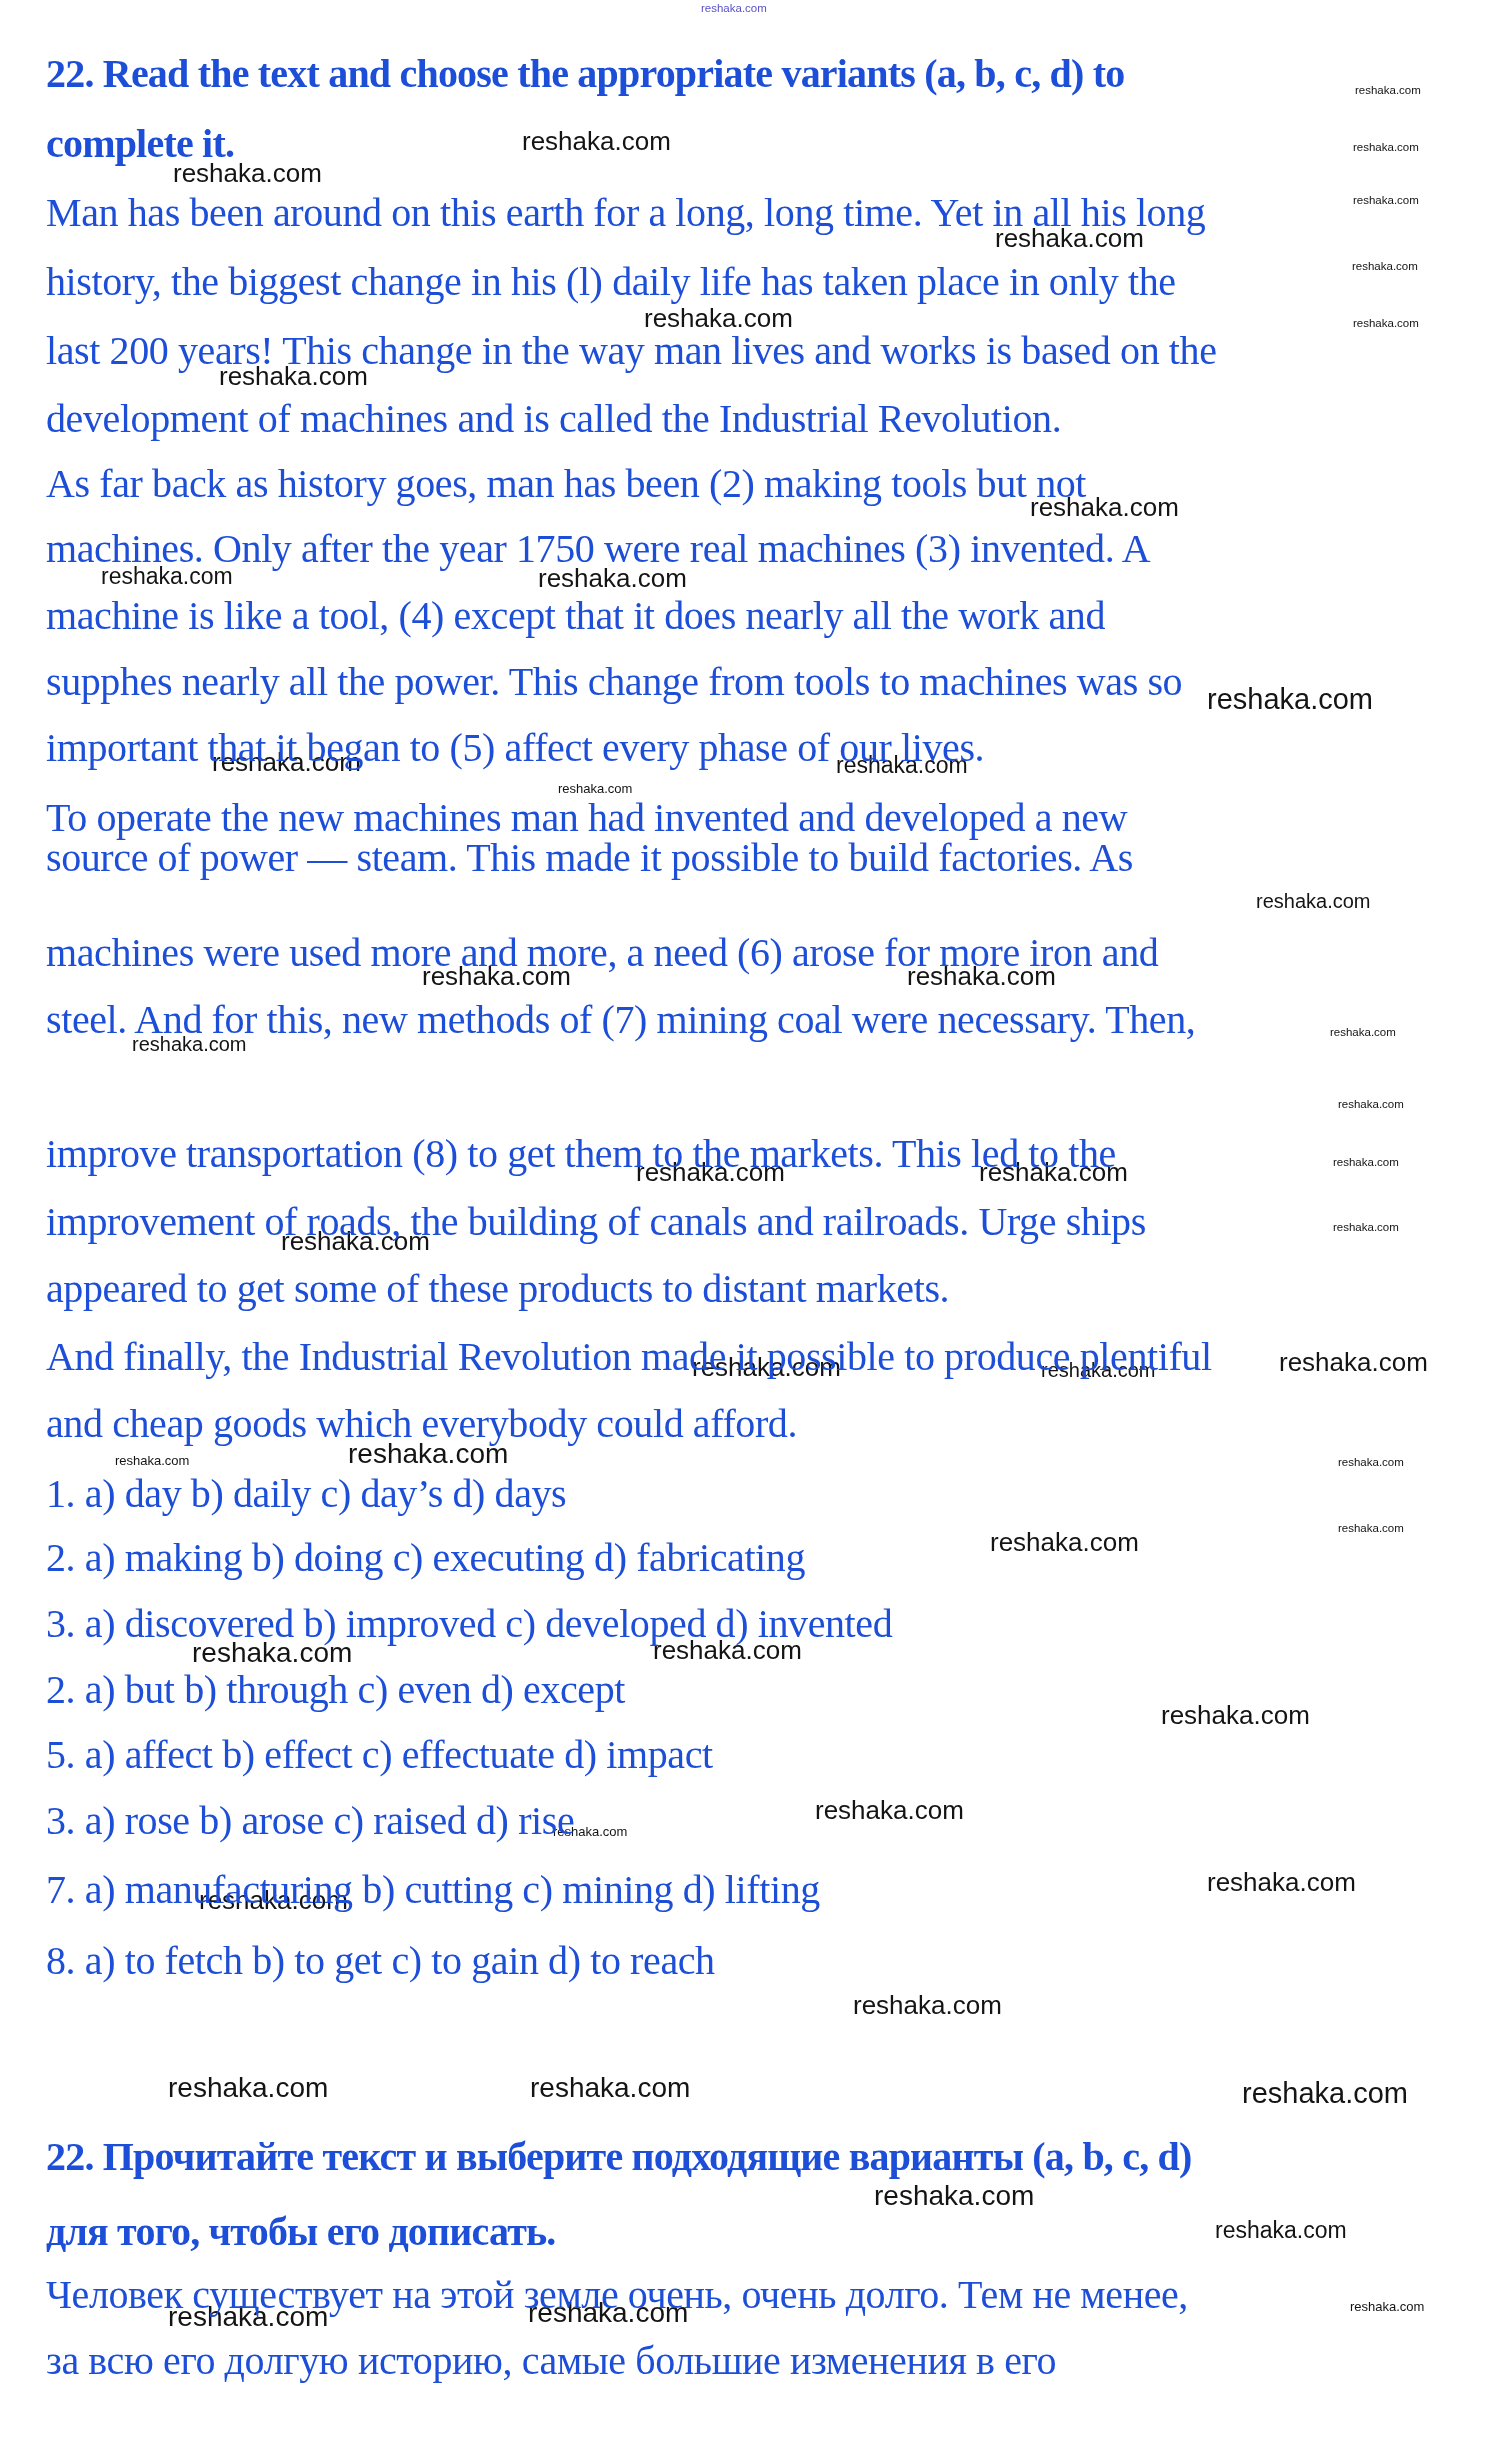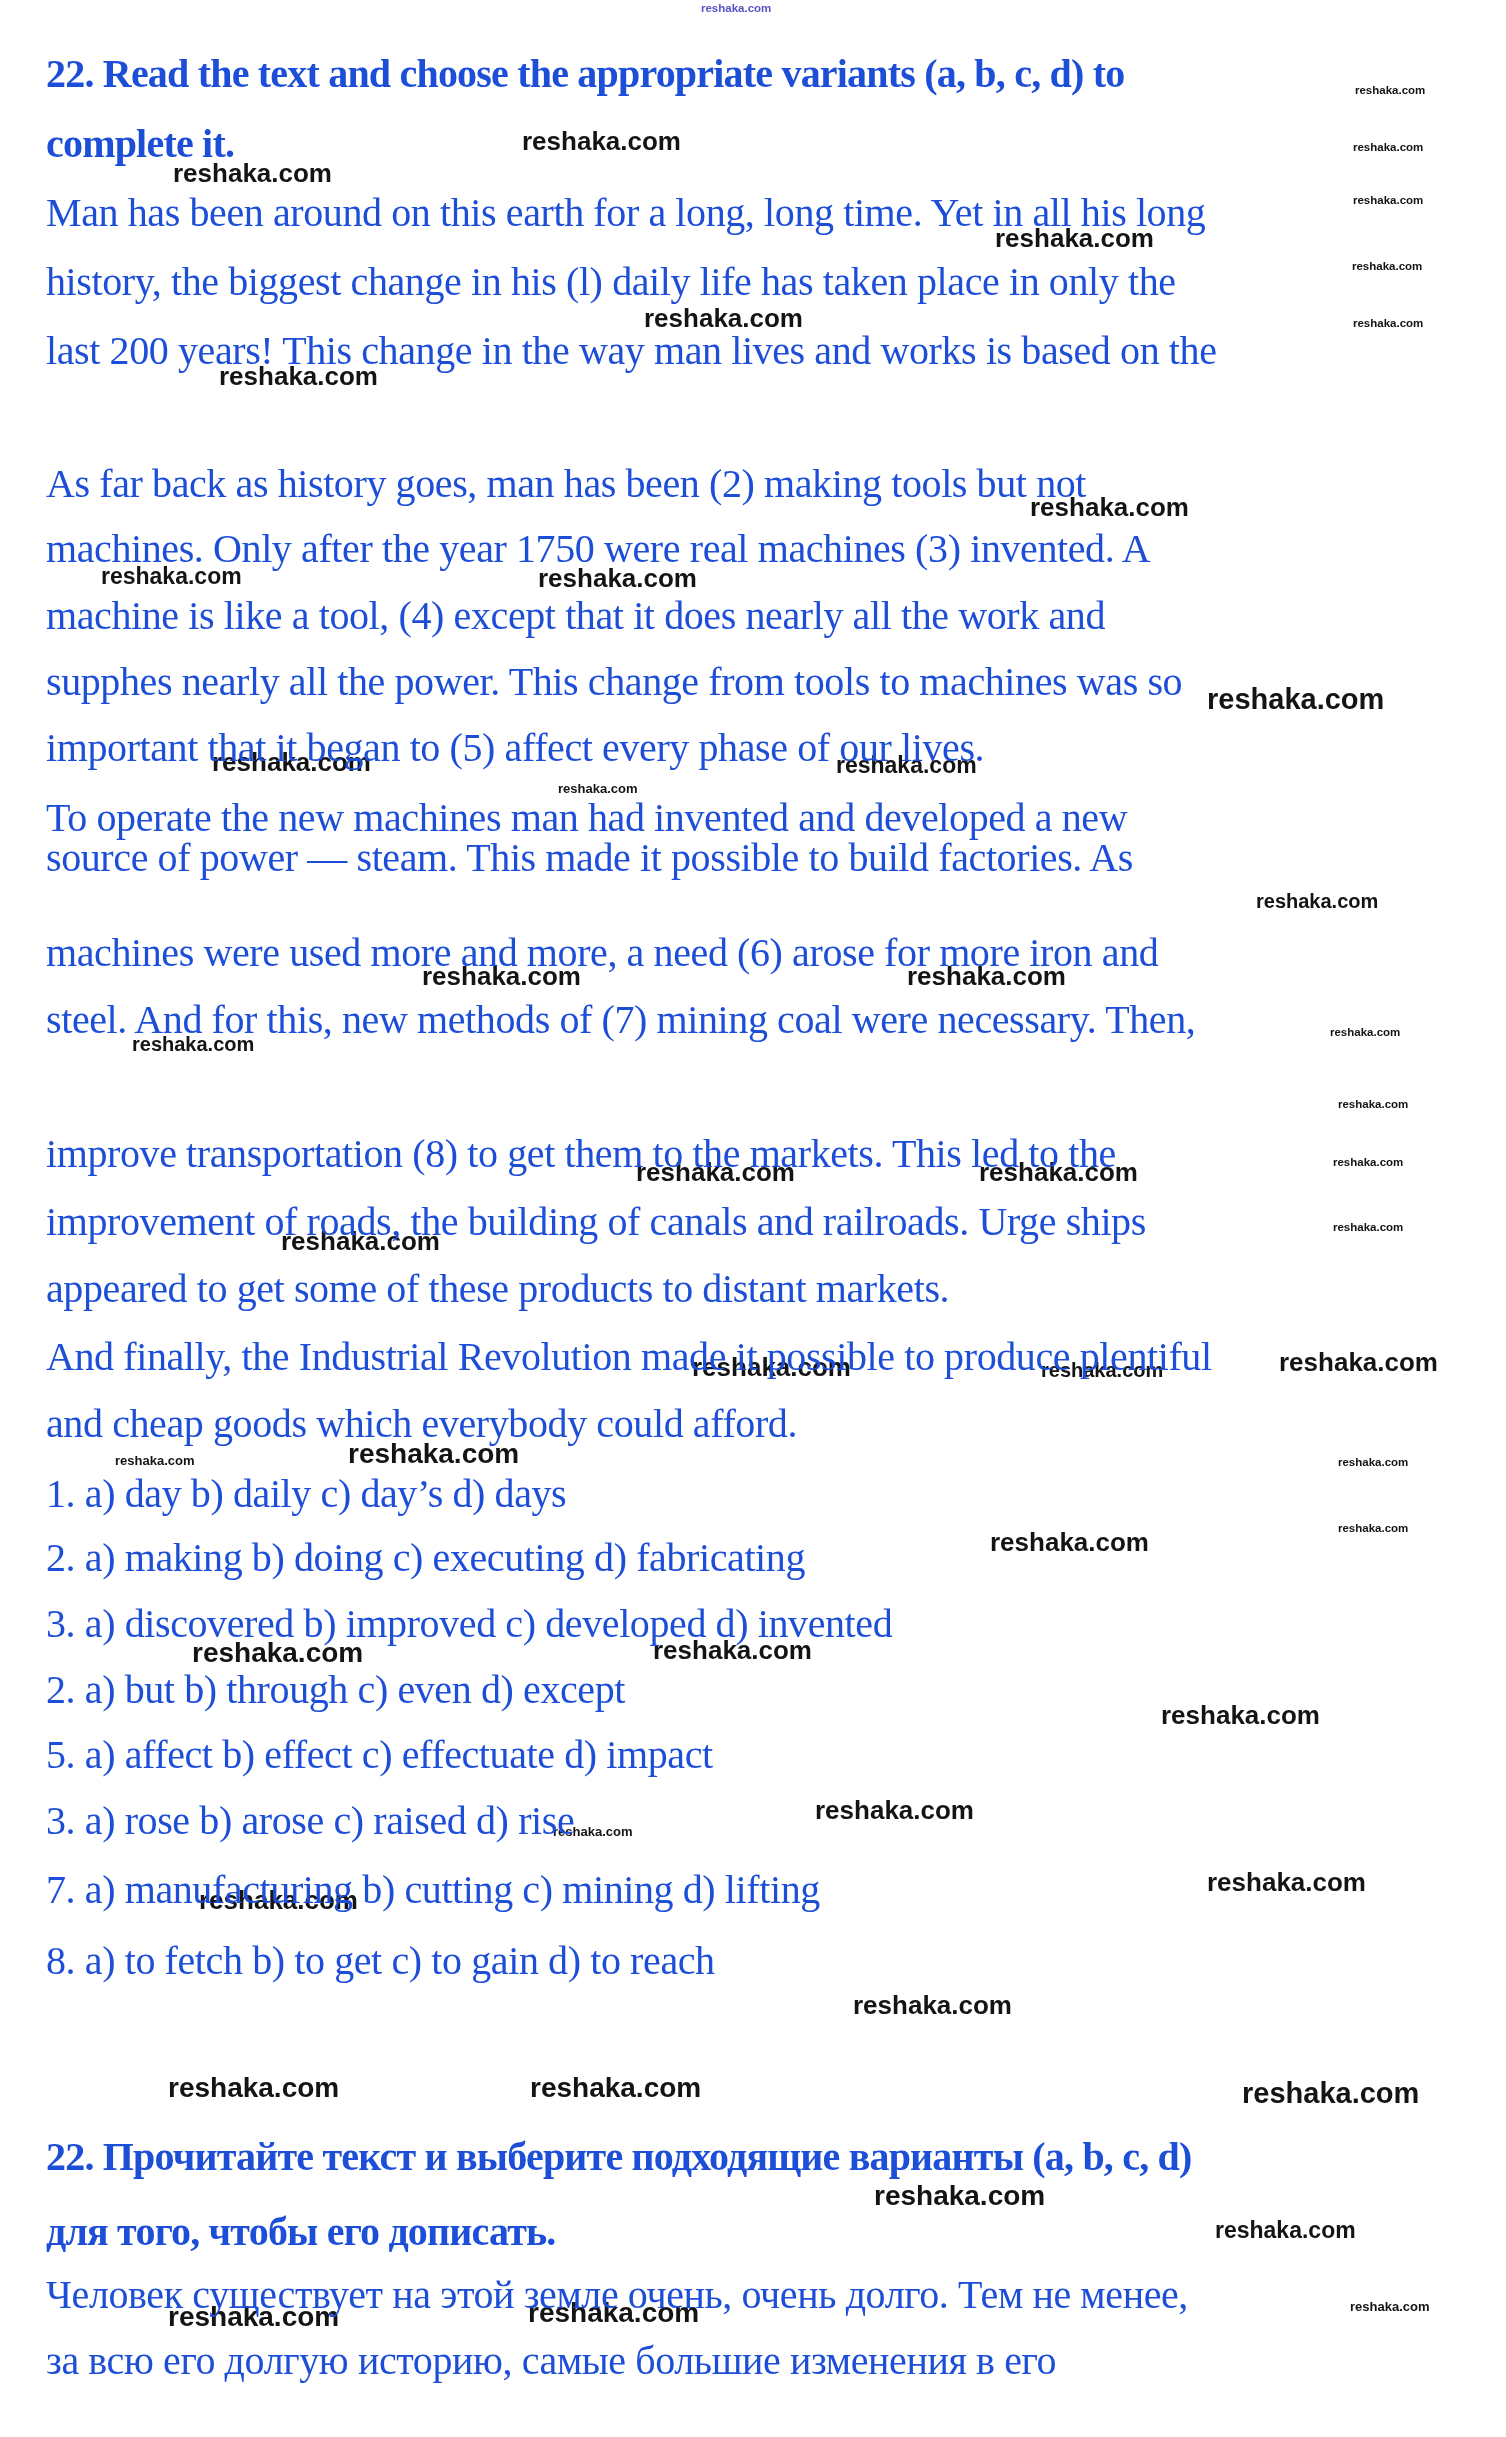--- a/index.html
+++ b/index.html
@@ -8,21 +8,21 @@
     overflow:hidden; font-family:"Liberation Serif", serif;
   }
   .ln {
     position:absolute; left:46px; white-space:nowrap;
     font-size:40px; line-height:1.1; color:#1d4ed8;
     letter-spacing:-0.4px;
   }
   .bold { font-weight:bold; letter-spacing:-0.8px; }
   .wm {
     position:absolute; font-family:"Liberation Sans", sans-serif;
-    font-weight:700; color:#141414; white-space:nowrap; line-height:1;padding-left:30px;
+    font-weight:400; color:#141414; white-space:nowrap; line-height:1;padding-left:30px;
   }
 </style>
 </head>
 <body>
 
 <div class="page">
 
   <div id="wm-layer">
       <span class="wm" style="left: 671px; top: 3.1px; font-size: 11.5px; color: rgb(90, 82, 199);">reshaka.com</span>
       <span class="wm" style="left: 1325px; top: 85px; font-size: 11.5px;">reshaka.com</span>
@@ -78,20 +78,21 @@
       <span class="wm" style="left: 498px; top: 2299px; font-size: 28px;">reshaka.com</span>
       <span class="wm" style="left: 1320px; top: 2300px; font-size: 13px;">reshaka.com</span>
     </div>
 
   <div class="ln bold" style="top:52px">22. Read the text and choose the appropriate variants (a, b, c, d) to</div>
   <div class="ln bold" style="top:122px">complete it.</div>
 
   <div class="ln" style="top:191px">Man has been around on this earth for a long, long time. Yet in all his long</div>
   <div class="ln" style="top:260px">history, the biggest change in his (l) daily life has taken place in only the</div>
   <div class="ln" style="top:329px">last 200 years! This change in the way man lives and works is based on the</div>
+  <div class="ln" style="top:397px">development of machines and is called the Industrial Revolution.</div>
 
   <div class="ln" style="top:462px">As far back as history goes, man has been (2) making tools but not</div>
   <div class="ln" style="top:527px">machines. Only after the year 1750 were real machines (3) invented. A</div>
   <div class="ln" style="top:594px">machine is like a tool, (4) except that it does nearly all the work and</div>
   <div class="ln" style="top:660px">supphes nearly all the power. This change from tools to machines was so</div>
   <div class="ln" style="top:726px">important that it began to (5) affect every phase of our lives.</div>
 
   <div class="ln" style="top:796px">To operate the new machines man had invented and developed a new</div>
   <div class="ln" style="top:836px">source of power — steam. This made it possible to build factories. As</div>
   <div class="ln" style="top:931px">machines were used more and more, a need (6) arose for more iron and</div>

